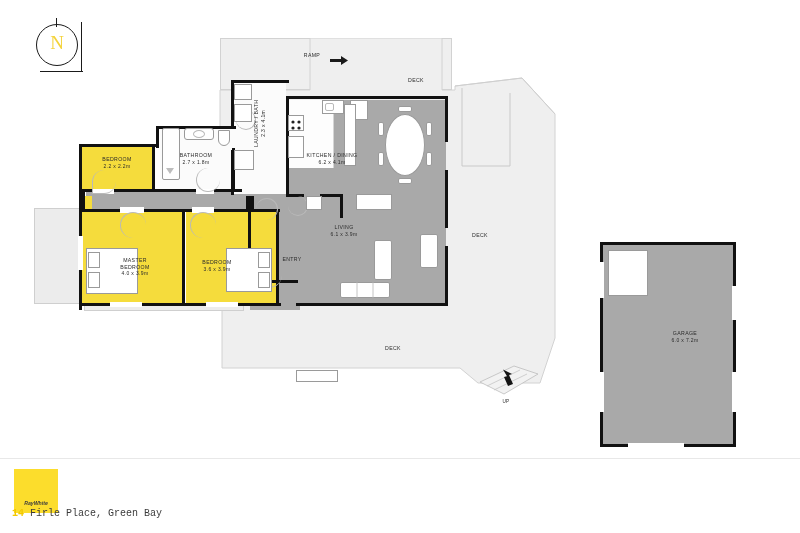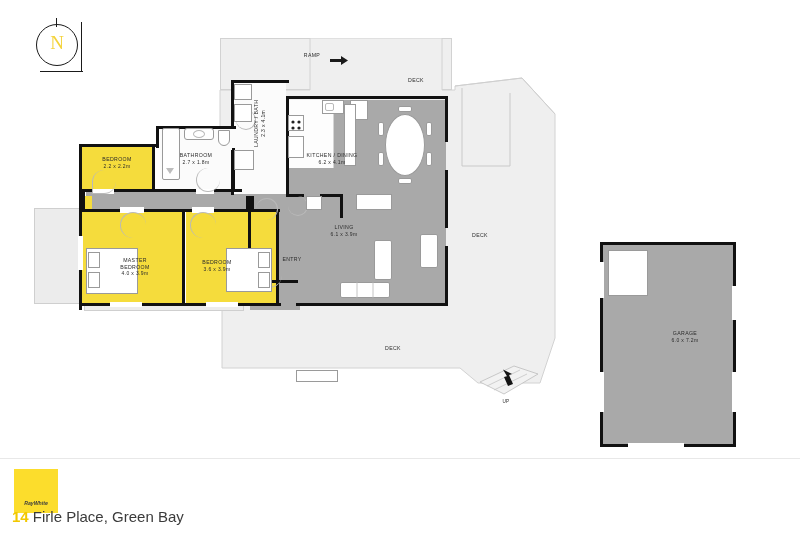--- a/index.html
+++ b/index.html
@@ -46,21 +46,21 @@
 
   
   .arc{border:0.8px solid #b9b9b9;border-radius:50%;box-sizing:border-box;background:transparent;}
 
   
   #footer{position:absolute;left:0;top:458px;width:800px;height:75px;background:#fff;
           border-top:1px solid #e8e8e8;}
   #rw{position:absolute;left:14px;top:10px;width:44px;height:44px;background:#fcdd2c;}
   #rw span{position:absolute;left:0;bottom:7px;width:44px;text-align:center;
       font-size:5.2px;font-weight:bold;font-style:italic;color:#3d3d3d;}
-  #addr{position:absolute;left:12px;top:508px;font-size:15px;color:#3b3b3b;white-space:nowrap;}
+  #addr{position:absolute;left:12px;top:508px;font-size:10px;color:#3b3b3b;white-space:nowrap;font-family:Liberation Mono, monospace;}
   #addr b{color:#f2c800;font-weight:bold;}
 
   .vert{transform:rotate(-90deg);transform-origin:center center;}
 </style>
 </head>
 <body>
 
 <div id="plan">
 
   <div id="compass">

